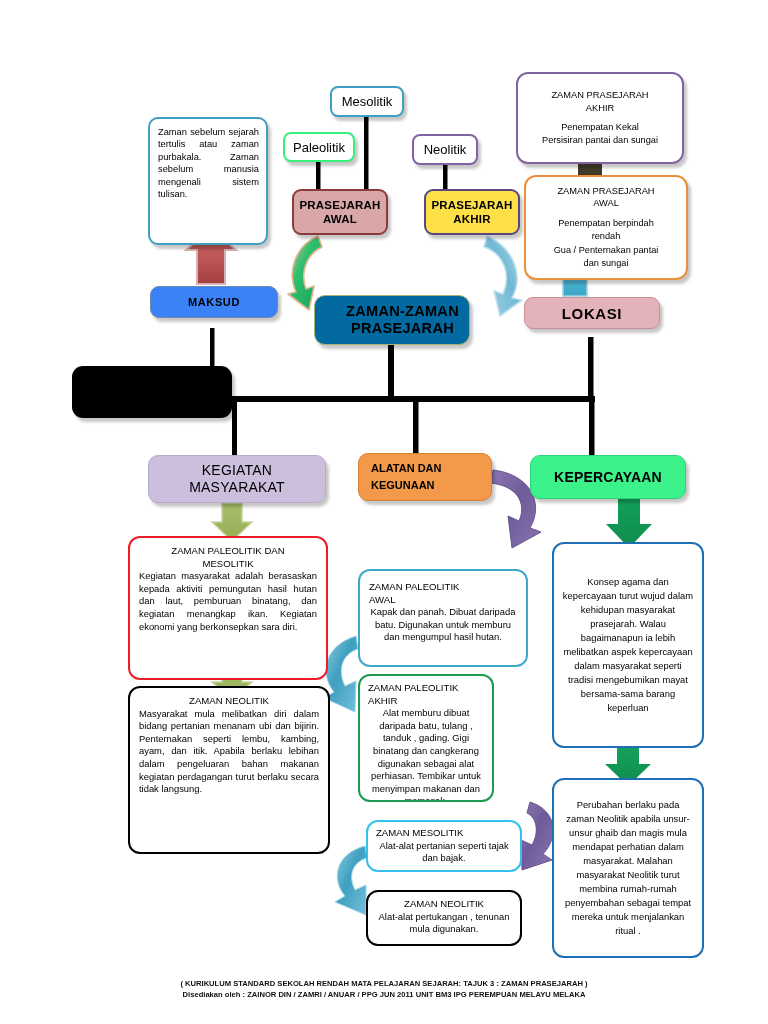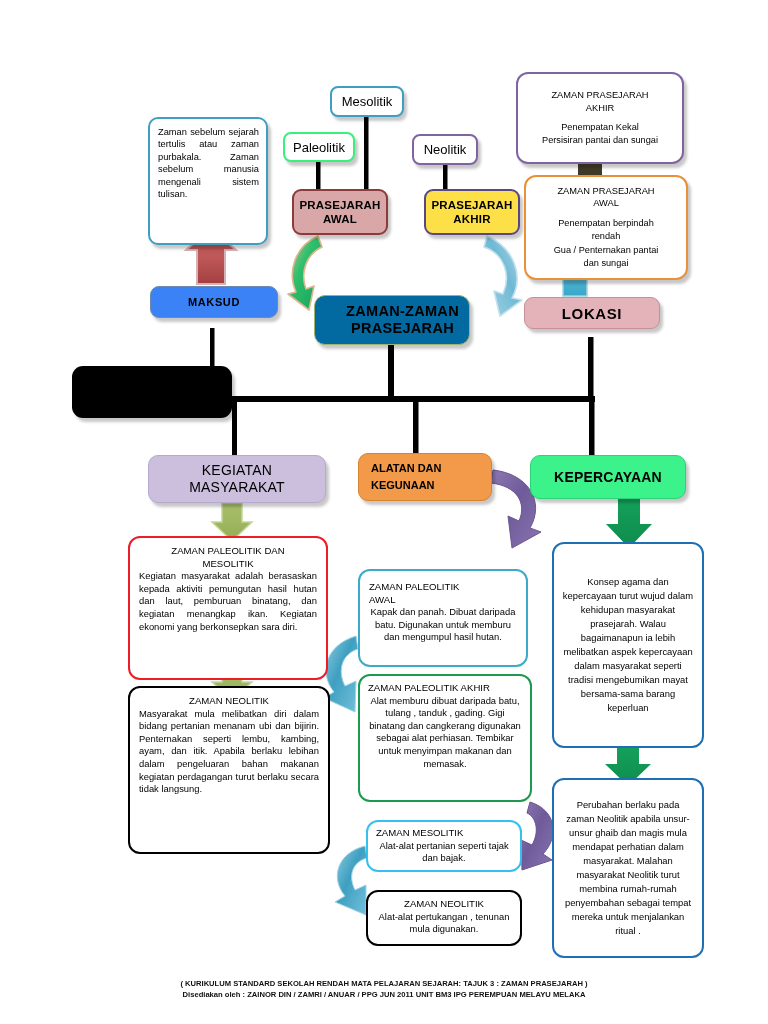--- a/index.html
+++ b/index.html
@@ -136,21 +136,21 @@
   .c-neolitik-keg .bd { text-align:justify; text-align-last:left; }
 
   .c-alat-paleo-awal {
     left:358px; top:537px; width:170px; height:98px;
     border:2.4px solid #3fa9c9; padding:10px 9px;margin-top:32px;
   }
   .c-alat-paleo-awal .hd { text-align:left; }
   .c-alat-paleo-awal .bd { text-align:center; }
 
   .c-alat-paleo-akhir {
-    left:358px; top:674px; width:174px; height:128px;
+    left:358px; top:674px; width:136px; height:128px;
     border:2.4px solid #1d9a4e; padding:6px 8px;
   }
   .c-alat-paleo-akhir .hd { text-align:left; }
   .c-alat-paleo-akhir .bd { text-align:center; }
 
   .c-alat-meso {
     left:366px; top:820px; width:156px; height:52px;
     border:2.6px solid #35c0ee; padding:5px 8px;
   }
   .c-alat-meso .hd { text-align:left; }

